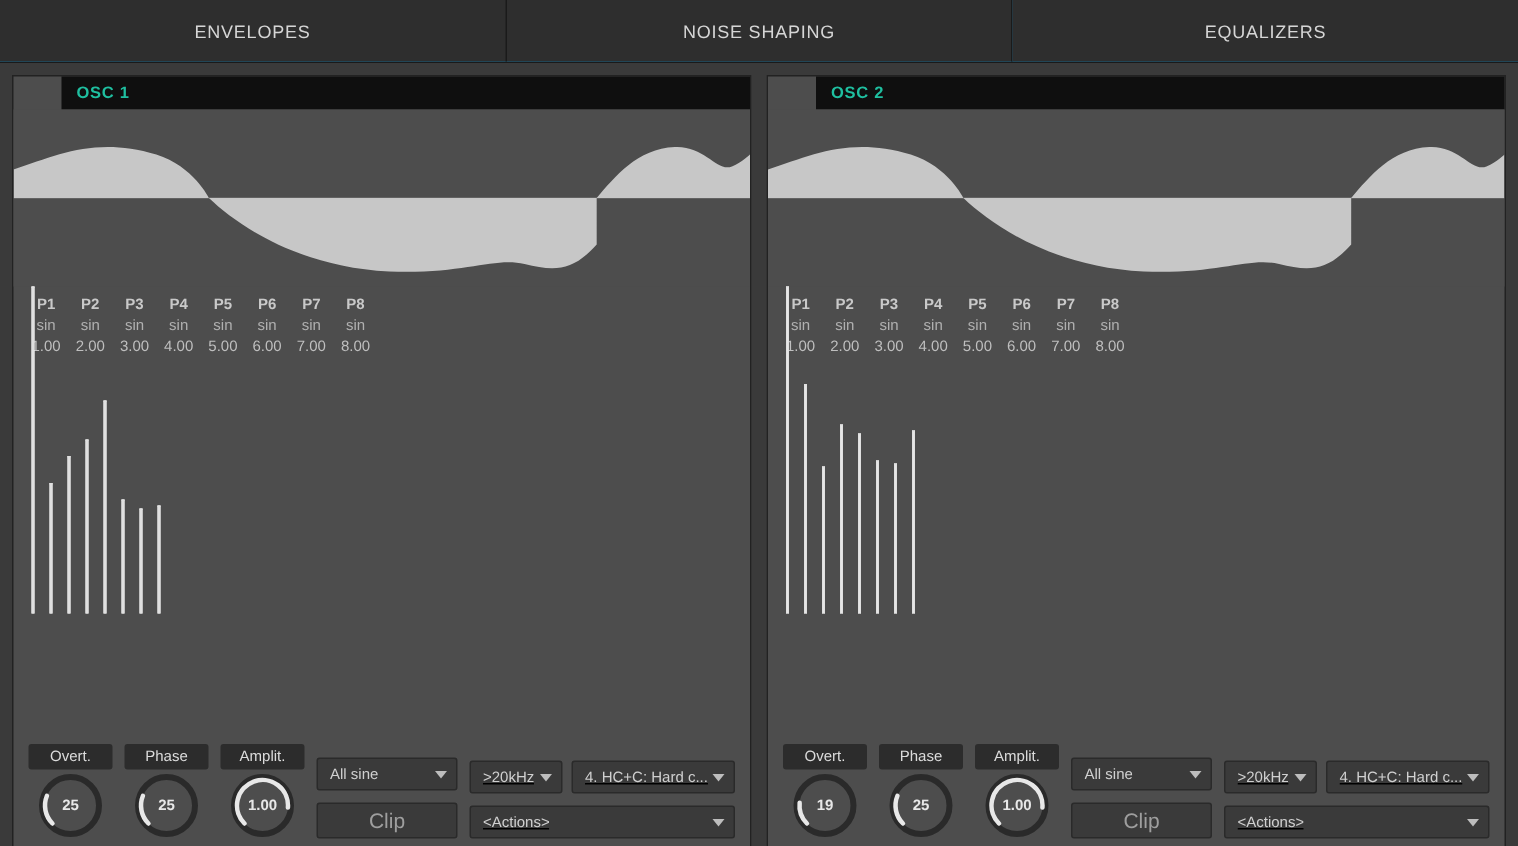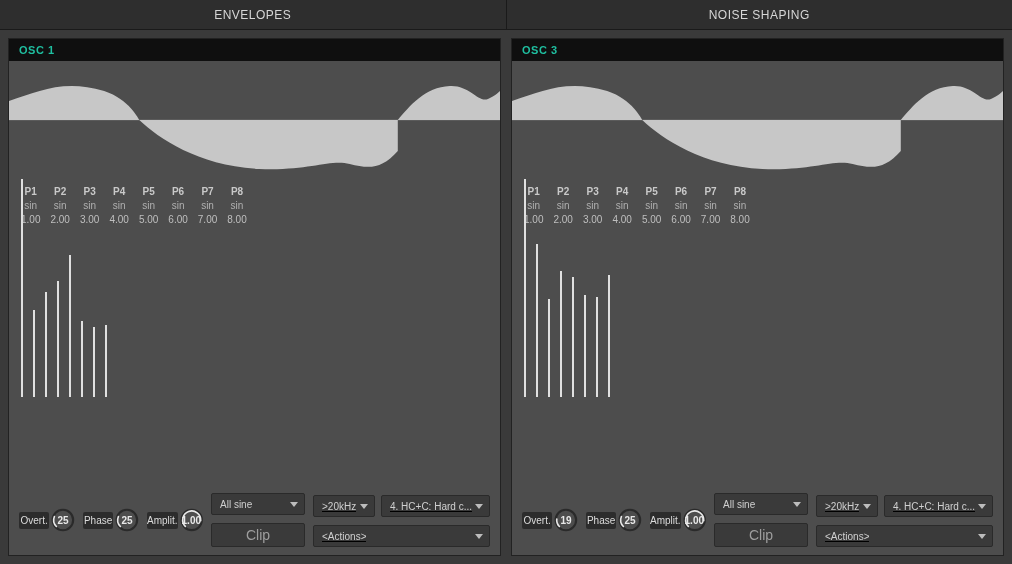--- a/index.html
+++ b/index.html
@@ -1,37 +1,37 @@
 <!DOCTYPE html>
 <html><head>
 <meta charset="utf-8">
 <style>
   * { box-sizing: border-box; margin: 0; padding: 0; font-family: Arial, Helvetica, sans-serif; }
   html, body { width: 1012px; height: 564px; overflow: hidden; }
   body { background: #3a3a3a; }
 
   
-  .tabbar { display: flex; height: 30px; background: #0ea5e9; border-bottom: 1px solid #1a1a1a; }
+  .tabbar { display: flex; height: 42px; background: #0ea5e9; border-bottom: 1px solid #1a1a1a; }
   .tab {
     flex: 1; display: flex; align-items: center; justify-content: center;
     font-size: 12px; letter-spacing: 0.5px; color: #d6d6d6; cursor: pointer;
     border-right: 1px solid #1a1a1a; background: #2e2e2e;
   }
   .tab:last-child { border-right: none; }
   .tab.active { background: #ffffff; color: #2a2a2a; font-weight: 600; }
 
   
   .main { display: flex; gap: 10px; padding: 8px; height: calc(100% - 30px); }
   .osc-panel {
     flex: 1; background: #4d4d4d; border: 1px solid #222; display: flex; flex-direction: column;
     min-width: 0;
   }
   .panel-header {
     height: 22px; background: #0f0f0f; display: flex; align-items: center;
-    padding: 0 10px; color: #1fbfa0; font-size: 11px; font-weight: 700; letter-spacing: 0.5px;
+    padding: 0 10px; color: #1fbfa0; font-size: 11px; font-weight: 700; letter-spacing: 0.5px; margin-left: 32px;
   }
 
   
   .wave-box { height: 118px; background: #4d4d4d; position: relative; overflow: hidden; }
   .wave-svg { width: 100%; height: 100%; display: block; }
 
   
   .chart-wrap { flex: 1; display: flex; padding: 0 10px; min-height: 0; }
   .chart-box { position: relative; background: #4d4d4d; height: 218px; }
   .chart-grid { position: absolute; inset: 0; }
@@ -44,21 +44,21 @@
   .partial-labels { display: flex; gap: 10px; padding: 6px 2px 4px; }
   .plabel { flex: 1; text-align: center; color: #bdbdbd; font-size: 10px; line-height: 14px; }
   .plabel .pname { font-weight: 700; color: #c9c9c9; }
   .plabel .ptype { color: #b0b0b0; }
   .plabel .pval  { color: #bfbfbf; }
 
   
   .ctrl-row { display: flex; align-items: stretch; gap: 8px; padding: 4px 10px 8px; }
   .knob-group { display: flex; gap: 8px; }
   .knob {
-    width: 56px; display: flex; flex-direction: row; align-items: center; gap: 2px;
+    width: 56px; display: flex; flex-direction: column; align-items: center; gap: 2px;
   }
   .knob-label {
     width: 100%; text-align: center; background: #2c2c2c; color: #dcdcdc;
     font-size: 10px; padding: 3px 0; border-radius: 2px;
   }
   .knob-dial {
     width: 44px; height: 44px; position: relative;
   }
   .knob-dial svg { width: 100%; height: 100%; display: block; }
   .knob-value {
@@ -85,20 +85,21 @@
   .right-top .dd:last-child  { flex: 1; min-width: 0; }
   .dd .txt { white-space: nowrap; overflow: hidden; text-overflow: ellipsis; }
 
 </style>
 </head>
 <body>
 
 <div class="tabbar">
   <div class="tab">ENVELOPES</div>
   <div class="tab">NOISE SHAPING</div>
+  <div class="tab">EQUALIZERS</div>
 </div>
 
 <div class="main">
   <div class="osc-panel">
       <div class="panel-header">OSC 1</div>
       <div class="wave-box">
         <svg class="wave-svg" viewBox="0 0 490 118" preserveAspectRatio="none">
     <line x1="0" y1="59" x2="490" y2="59" stroke="#6a6a6a" stroke-width="1"></line>
     <path d="M0,59 C30,49 60,39 110,69 C150,94 200,116 260,116 C300,116 320,106 340,111 C360,116 380,111 400,83 C420,49 440,43 455,53 C468,61 478,49 490,51 L490,59 Z
              M0,59 C30,49 60,39 110,69 L110,59 Z" fill="none"></path>
@@ -242,21 +243,21 @@
             </div>
     </div>
     <div class="dd">
             <span class="txt">&lt;Actions&gt;</span>
             <span class="caret"></span>
           </div>
   </div>
       </div>
     </div>
   <div class="osc-panel">
-      <div class="panel-header">OSC 3</div>
+      <div class="panel-header">OSC 2</div>
       <div class="wave-box">
         <svg class="wave-svg" viewBox="0 0 490 118" preserveAspectRatio="none">
     <line x1="0" y1="59" x2="490" y2="59" stroke="#6a6a6a" stroke-width="1"></line>
     <path d="M0,59 C30,49 60,39 110,69 C150,94 200,116 260,116 C300,116 320,106 340,111 C360,116 380,111 400,83 C420,49 440,43 455,53 C468,61 478,49 490,51 L490,59 Z
              M0,59 C30,49 60,39 110,69 L110,59 Z" fill="none"></path>
     <path d="M0,59 C25,50 45,40 80,48 C110,55 120,70 160,88 C200,106 240,112 275,108 C300,105 315,95 330,100 C350,107 360,108 380,90 C405,60 415,43 435,40 C455,37 465,52 475,48 C483,45 490,41 490,41 L490,59 L400,59 L400,59 Z" fill="none"></path>
 
     <path d="M0,40 C30,30 55,18 95,30 C120,38 130,59 130,59 L0,59 Z" fill="#c7c7c7"></path>
     <path d="M130,59 C150,78 190,105 250,108 C300,110 320,98 340,103 C360,108 372,108 388,90 C388,90 388,59 388,59 Z" fill="#c7c7c7"></path>
     <path d="M388,59 C400,45 415,26 440,25 C460,24 468,42 478,38 C485,35 490,30 490,30 L490,59 Z" fill="#c7c7c7"></path>

